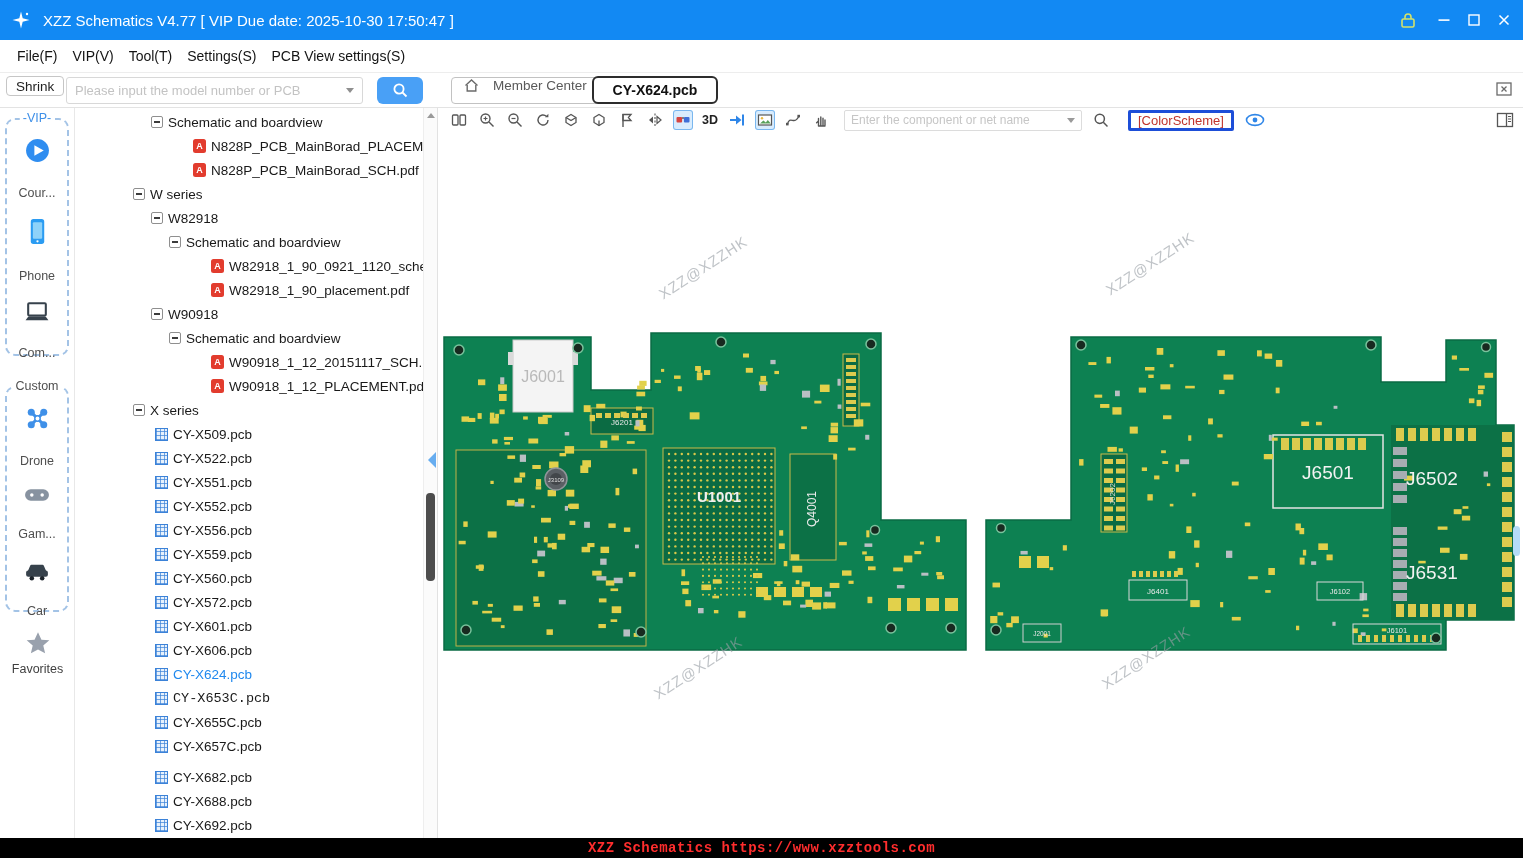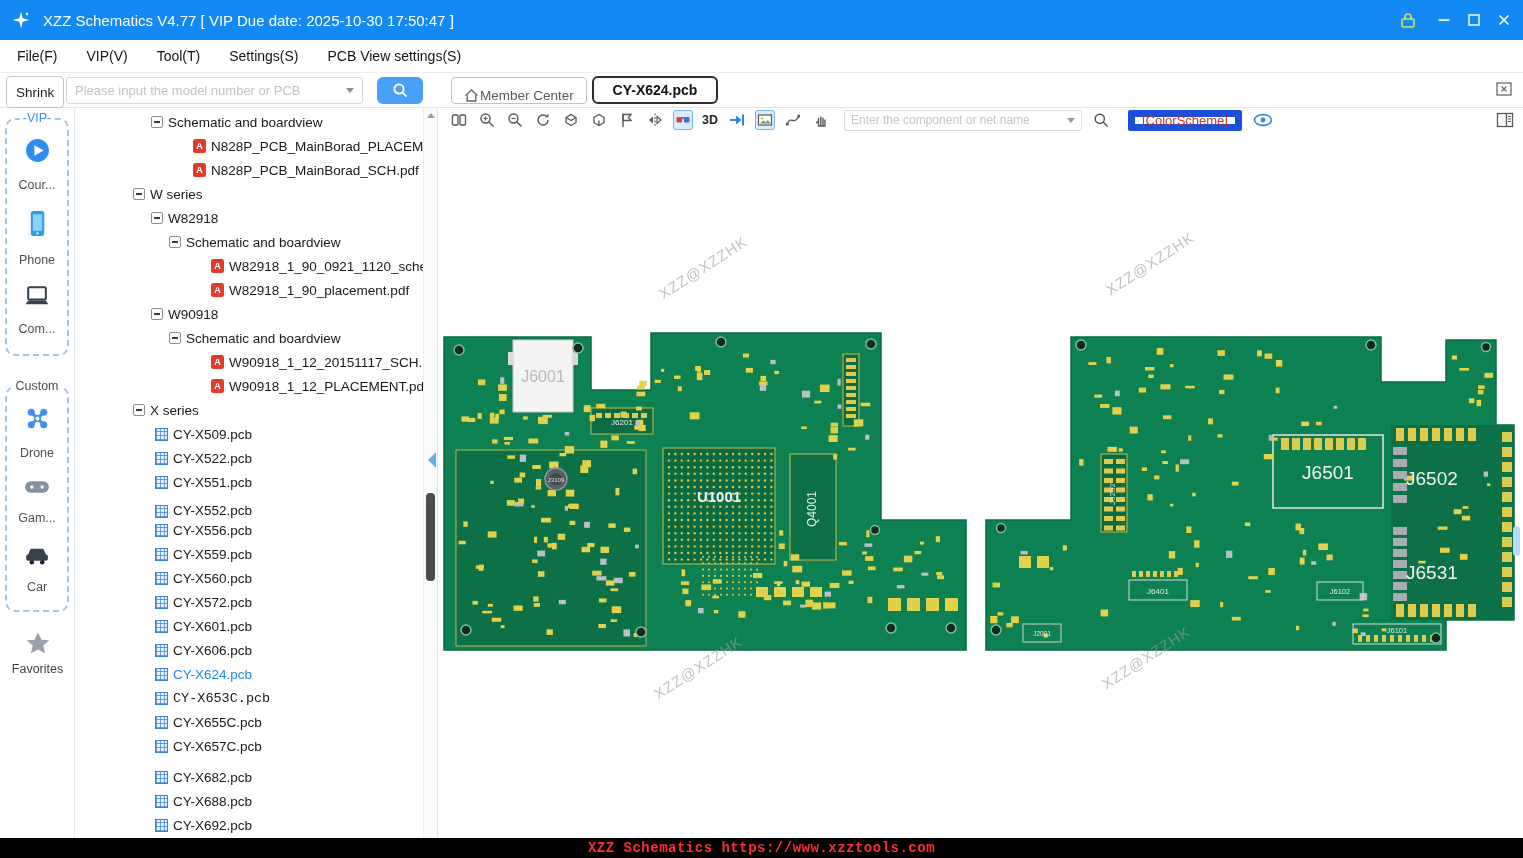--- a/index.html
+++ b/index.html
@@ -9,45 +9,45 @@
 
   
   .titlebar{position:absolute;top:0;left:0;right:0;height:40px;background:#1289f3;display:flex;align-items:center}
   .app-logo{margin:0 13px 0 12px;flex:none}
   .title-text{color:#fff;font-size:15px;white-space:nowrap}
   .win-controls{position:absolute;right:4px;top:0;height:40px;display:flex;align-items:center}
   .win-btn{width:30px;height:30px;display:flex;align-items:center;justify-content:center}
   .vip-card{width:30px;height:30px;display:flex;align-items:center;justify-content:center;margin-right:6px}
 
   
-  .menubar{position:absolute;top:40px;left:0;right:0;height:33px;background:#fff;border-bottom:1px solid #ededed;display:flex;align-items:center;padding-left:17px;gap:29px}
+  .menubar{position:absolute;top:40px;left:0;right:0;height:33px;background:#fff;border-bottom:1px solid #ededed;display:flex;align-items:center;padding-left:17px;gap:15px}
   .menu-item{font-size:14px;color:#141414;white-space:nowrap}
 
   
   .topbar{position:absolute;top:73px;left:0;right:0;height:35px;background:#fff;border-bottom:1px solid #e3e3e3}
-  .btn-shrink{position:absolute;left:6px;top:3px;height:32px;padding:0 9px;background:#fff;border:1px solid #c6c6c6;border-radius:4px;font-size:13.5px;color:#222;display:flex;align-items:center}
+  .btn-shrink{position:absolute;left:6px;top:3px;height:20px;padding:0 9px;background:#fff;border:1px solid #c6c6c6;border-radius:4px;font-size:13.5px;color:#222;display:flex;align-items:center}
   .model-search{position:absolute;left:66px;top:4px;width:297px;height:27px;border:1px solid #d8d8d8;border-radius:3px;display:flex;align-items:center;background:#fff}
   .model-search input{flex:1;border:0;outline:0;font-size:13px;padding:0 8px;color:#333;font-family:inherit;min-width:0;background:transparent}
   .model-search input::placeholder{color:#c3c3c3}
   .caret-down{width:0;height:0;border-left:4.5px solid transparent;border-right:4.5px solid transparent;border-top:5.5px solid #8f8f8f;margin-right:8px;flex:none}
   .btn-search{position:absolute;left:377px;top:4px;width:46px;height:27px;background:#49a0f6;border-radius:6px;display:flex;align-items:center;justify-content:center}
-  .btn-member{position:absolute;left:451px;top:4px;height:27px;padding:0 12px;border:1px solid #c2c2c2;border-radius:4px;display:flex;align-items:flex-end;gap:1px;background:#fff}
+  .btn-member{position:absolute;left:451px;top:4px;height:27px;padding:0 12px;border:1px solid #c2c2c2;border-radius:4px;display:flex;align-items:flex-start;gap:14px;background:#fff}
   .btn-member span{font-size:13.5px;color:#595959}
   .tab-pcb{position:absolute;left:592px;top:3px;width:126px;height:28px;border:2px solid #2d2d2d;border-radius:6px;background:#fff;display:flex;align-items:center;justify-content:center;font-size:14px;font-weight:bold;color:#111}
   .close-tabs{position:absolute;right:10px;top:7px}
 
   
   .vsidebar{position:absolute;left:0;top:108px;width:75px;bottom:20px;background:#fff;border-right:1px solid #e8e8e8}
   .group{position:absolute;left:5px;width:64px;border:2px dashed #a3c3e6;border-radius:10px}
   .group-legend{position:absolute;top:-9px;left:50%;transform:translateX(-50%);background:#fff;padding:0 3px;font-size:12.5px;white-space:nowrap}
   .g-vip{top:10px;height:238px}
   .g-vip .group-legend{color:#3f90e8}
   .g-custom{top:278px;height:226px}
   .g-custom .group-legend{color:#4f4f4f}
-  .side-item{display:flex;flex-direction:column;align-items:center;margin-top:17px;gap:14px}
+  .side-item{display:flex;flex-direction:column;align-items:center;margin-top:17px;gap:22px}
   .side-item .lbl{font-size:12.5px;color:#4f4f4f;white-space:nowrap}
   .favorites{position:absolute;left:0;top:522px;width:75px;display:flex;flex-direction:column;align-items:center;gap:4px}
   .favorites .lbl{font-size:12.5px;color:#3f3f3f}
 
   
   .tree{position:absolute;left:75px;top:108px;width:362px;bottom:20px;background:#fff;overflow:hidden}
   .tree-rows{position:absolute;left:15px;top:2px;right:14px}
   .tree-row{height:24px;display:flex;align-items:center;white-space:nowrap}
   .tree-row .lbl{font-size:13.5px;color:#191919;margin-left:5px}
   .tree-row.selected .lbl{color:#1f88ee}
@@ -62,21 +62,21 @@
   
   .pcb-area{position:absolute;left:437px;top:108px;right:0;bottom:20px;background:#fff;border-left:1px solid #e2e2e2}
   .pcb-toolbar{position:absolute;left:0;top:0;right:0;height:24px;display:flex;align-items:center;padding-left:12px;gap:10px}
   .tool{width:18px;height:18px;display:flex;align-items:center;justify-content:center;flex:none}
   .tool.active{background:#d9ecfd;box-shadow:0 0 0 1px #7ab7ef;border-radius:2px}
   .label-3d{font-size:12.5px;font-weight:bold;color:#222;flex:none}
   .comp-search{width:238px;height:21px;border:1px solid #dcdcdc;border-radius:2px;display:flex;align-items:center;flex:none;margin-left:4px;background:#fff}
   .comp-search input{flex:1;border:0;outline:0;font-size:12px;padding:0 6px;color:#333;font-family:inherit;min-width:0;background:transparent}
   .comp-search input::placeholder{color:#c6c6c6}
   .comp-search .caret-down{border-top-color:#9a9a9a;margin-right:6px}
-  .colorscheme{height:21px;border:7px solid #1d4ed8;border-radius:2px;color:#c2342c;font-size:13px;display:flex;align-items:center;padding:0 7px;flex:none;margin-left:8px}
+  .colorscheme{height:21px;border:3px solid #1d4ed8;border-radius:2px;color:#c2342c;font-size:13px;display:flex;align-items:center;padding:0 7px;flex:none;margin-left:8px}
   .panel-toggle{position:absolute;right:9px;top:3px}
   .pcb-canvas{position:absolute;left:0;top:24px;right:0;bottom:0;background:#fff;overflow:hidden}
   .hole{fill:#182a20;stroke:#79c29c;stroke-width:1.5}
 
   .collapse-arrow{position:absolute;left:428px;top:452px;width:0;height:0;border-top:8px solid transparent;border-bottom:8px solid transparent;border-right:8px solid #67adf0;z-index:5}
   .canvas-scroll{position:absolute;right:3px;top:526px;width:7px;height:30px;background:#b5dcf8;border-radius:3.5px;z-index:5}
 
   
   .statusbar{position:absolute;left:0;bottom:0;width:100%;height:20px;background:#000;display:flex;align-items:center;justify-content:center;z-index:6}
   .statusbar span{font-family:Liberation Mono, monospace;font-size:14px;font-weight:bold;color:#ff2d2d;letter-spacing:.5px}
@@ -295,21 +295,21 @@
         <span class="lbl">CY-X509.pcb</span>
       </div>
       <div class="tree-row" style="padding-left: 65px;">
         <span class="icon-pcb"></span>
         <span class="lbl">CY-X522.pcb</span>
       </div>
       <div class="tree-row" style="padding-left: 65px;">
         <span class="icon-pcb"></span>
         <span class="lbl">CY-X551.pcb</span>
       </div>
-      <div class="tree-row" style="padding-left: 65px; align-items: flex-end;">
+      <div class="tree-row" style="padding-left: 65px;">
         <span class="icon-pcb"></span>
         <span class="lbl">CY-X552.pcb</span>
       </div>
       <div class="tree-row" style="padding-left: 65px;">
         <span class="icon-pcb"></span>
         <span class="lbl">CY-X556.pcb</span>
       </div>
       <div class="tree-row" style="padding-left: 65px;">
         <span class="icon-pcb"></span>
         <span class="lbl">CY-X559.pcb</span>

